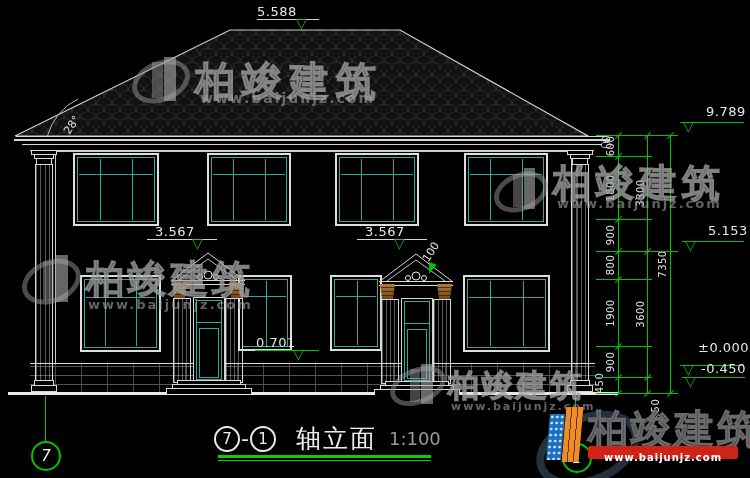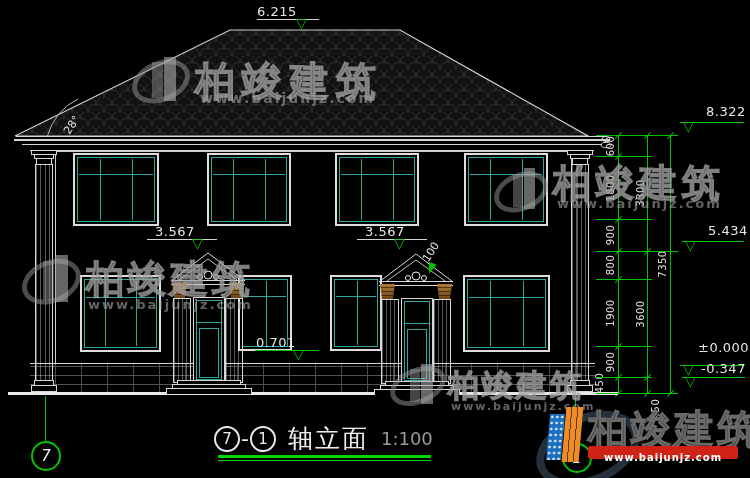--- a/index.html
+++ b/index.html
@@ -58,21 +58,21 @@
          background-image:repeating-linear-gradient(90deg,transparent 0 5px,rgba(70,35,0,.8) 5px 6px);}
   .logo-text{position:absolute;font-weight:bold;font-size:40px;letter-spacing:3px;color:#383838;white-space:nowrap;
              -webkit-text-stroke:1px #6a6a6a;text-shadow:1px 1px 0 #000;}
   .redbar{position:absolute;background:#cf2318;border-radius:2px;text-align:center;}
   .redbar span{color:#fff;font-weight:bold;font-size:10px;line-height:13px;letter-spacing:1px;}
   
   #titleblock{position:absolute;z-index:7;display:flex;align-items:center;color:#ececec;}
   .circ{width:22px;height:22px;border:2px solid #e8e8e8;border-radius:50%;display:inline-flex;
         align-items:center;justify-content:center;font-size:15px;flex:0 0 auto;}
   .tdash{font-size:22px;margin:0 1px;}
-  .tname{font-size:25px;letter-spacing:2px;margin-left:12px;}
+  .tname{font-size:25px;letter-spacing:2px;margin-left:20px;}
   .tscale{font-size:18px;color:#9a9a9a;margin-left:12px;}
   .axis-circ{position:absolute;width:26px;height:26px;border:2px solid #00c400;border-radius:50%;
              color:#eee;font-size:15px;font-style:italic;display:flex;align-items:center;justify-content:center;z-index:4;}
   .ann{position:absolute;color:#e2e2e2;font-size:11px;white-space:nowrap;}
 </style>
 </head>
 <body>
 
 <div id="stage">
 
@@ -206,49 +206,49 @@
     <div class="leaf">
         <div class="lin"></div>
         <div class="ltr"></div>
         <div class="lpan"></div>
       </div>
     <div class="step" style="left:8px;top:130px;width:62px;height:4px"></div>
     <div class="step" style="left:3px;top:134px;width:72px;height:4px"></div>
     <div class="step" style="left:-3px;top:138px;width:84px;height:5px"></div>
   </div>
 
-  <div class="elevtxt" style="left:257px;top:4px;z-index:5">6.215</div>
+  <div class="elevtxt" style="left:257px;top:4px;z-index:5">5.588</div>
   <div class="wline" style="left:257px;top:19px;width:62px;height:1px;z-index:5"></div>
   <div class="tri" style="left:296px;top:16px;z-index:5">▽</div>
 
   <div class="elevtxt" style="left:155px;top:224px;z-index:5">3.567</div>
   <div class="wline" style="left:147px;top:239px;width:70px;height:1px;z-index:5"></div>
   <div class="tri" style="left:192px;top:236px;z-index:5">▽</div>
 
   <div class="elevtxt" style="left:365px;top:224px;z-index:5">3.567</div>
   <div class="wline" style="left:357px;top:239px;width:70px;height:1px;z-index:5"></div>
   <div class="tri" style="left:394px;top:236px;z-index:5">▽</div>
 
   <div class="elevtxt" style="left:256px;top:335px;z-index:5">0.701</div>
   <div class="gline" style="left:255px;top:350px;width:64px;height:1px;z-index:5"></div>
   <div class="tri" style="left:293px;top:347px;z-index:5">▽</div>
 
-  <div class="elevtxt" style="left:706px;top:104px;z-index:5">8.322</div>
+  <div class="elevtxt" style="left:706px;top:104px;z-index:5">9.789</div>
   <div class="gline" style="left:680px;top:122px;width:64px;height:1px;z-index:5"></div>
   <div class="tri" style="left:683px;top:119px;z-index:5">▽</div>
 
-  <div class="elevtxt" style="left:708px;top:223px;z-index:5">5.434</div>
+  <div class="elevtxt" style="left:708px;top:223px;z-index:5">5.153</div>
   <div class="gline" style="left:682px;top:241px;width:62px;height:1px;z-index:5"></div>
   <div class="tri" style="left:685px;top:238px;z-index:5">▽</div>
 
   <div class="elevtxt" style="left:698px;top:340px;z-index:5">±0.000</div>
   <div class="gline" style="left:680px;top:365px;width:64px;height:1px;z-index:5"></div>
   <div class="tri" style="left:683px;top:362px;z-index:5">▽</div>
 
-  <div class="elevtxt" style="left:701px;top:361px;z-index:5">-0.347</div>
+  <div class="elevtxt" style="left:701px;top:361px;z-index:5">-0.450</div>
   <div class="gline" style="left:682px;top:377px;width:63px;height:1px;z-index:5"></div>
   <div class="tri" style="left:685px;top:374px;z-index:5">▽</div>
 
   <div class="ann" style="left:431px;top:252px;transform:translate(-50%,-50%) rotate(-57deg);z-index:5">100</div>
   <div class="abs" style="left:427px;top:263px;width:0;height:0;border-left:4px solid transparent;border-right:4px solid transparent;border-top:11px solid #00c400;transform:rotate(18deg);z-index:5"></div>
   <div class="ann" style="left:72px;top:125px;transform:translate(-50%,-50%) rotate(-55deg);z-index:5">28°</div>
 
   <div class="gline" style="left:618px;top:135px;width:1px;height:259px;z-index:4"></div>
   <div class="gline" style="left:647px;top:135px;width:1px;height:259px;z-index:4"></div>
   <div class="gline" style="left:670px;top:135px;width:1px;height:259px;z-index:4"></div>

